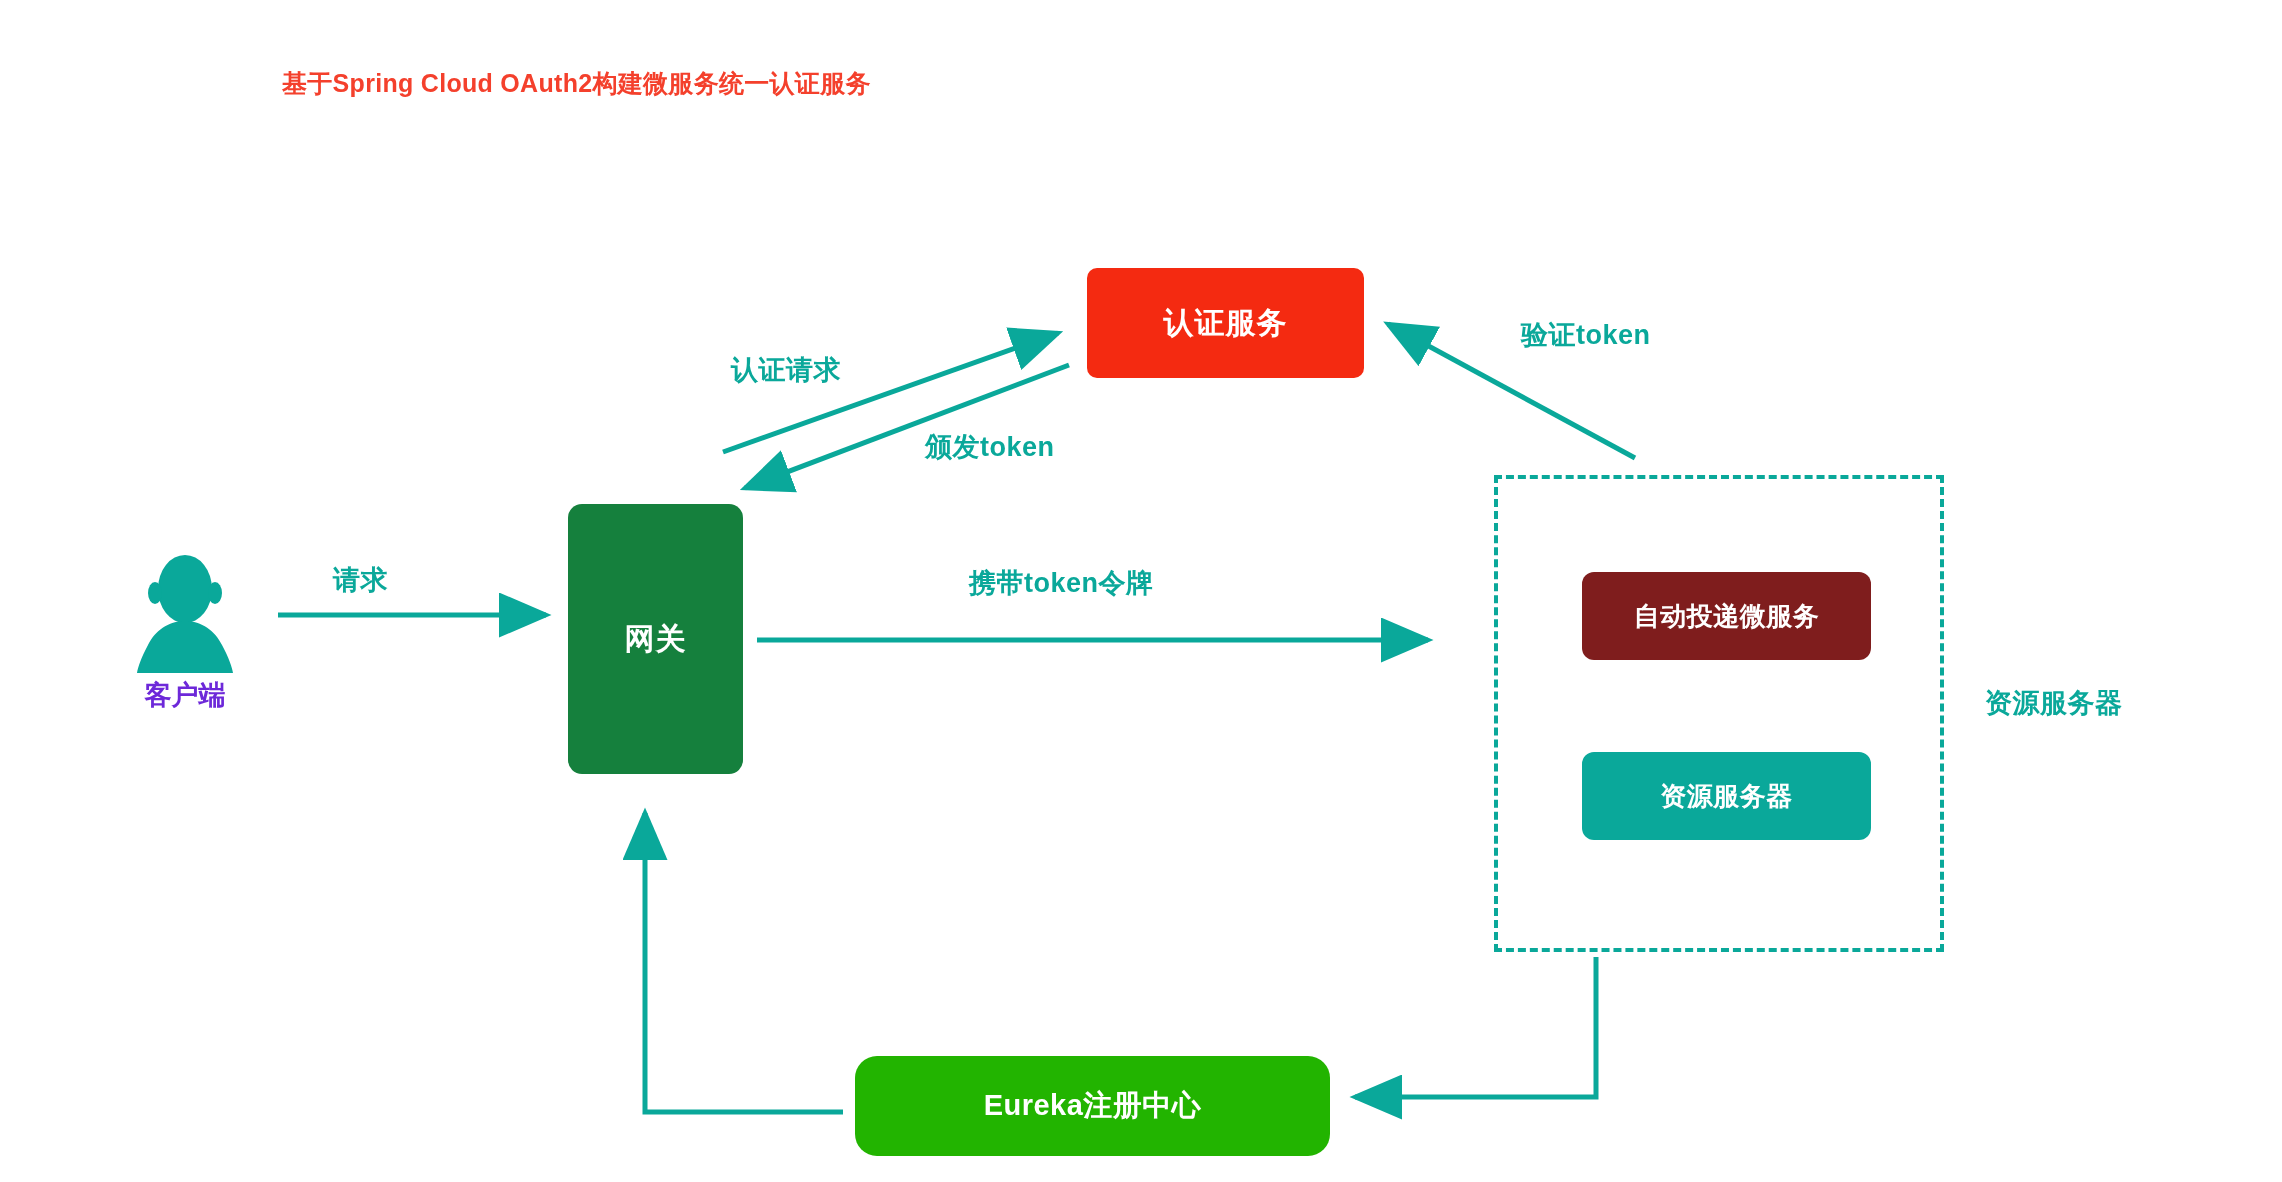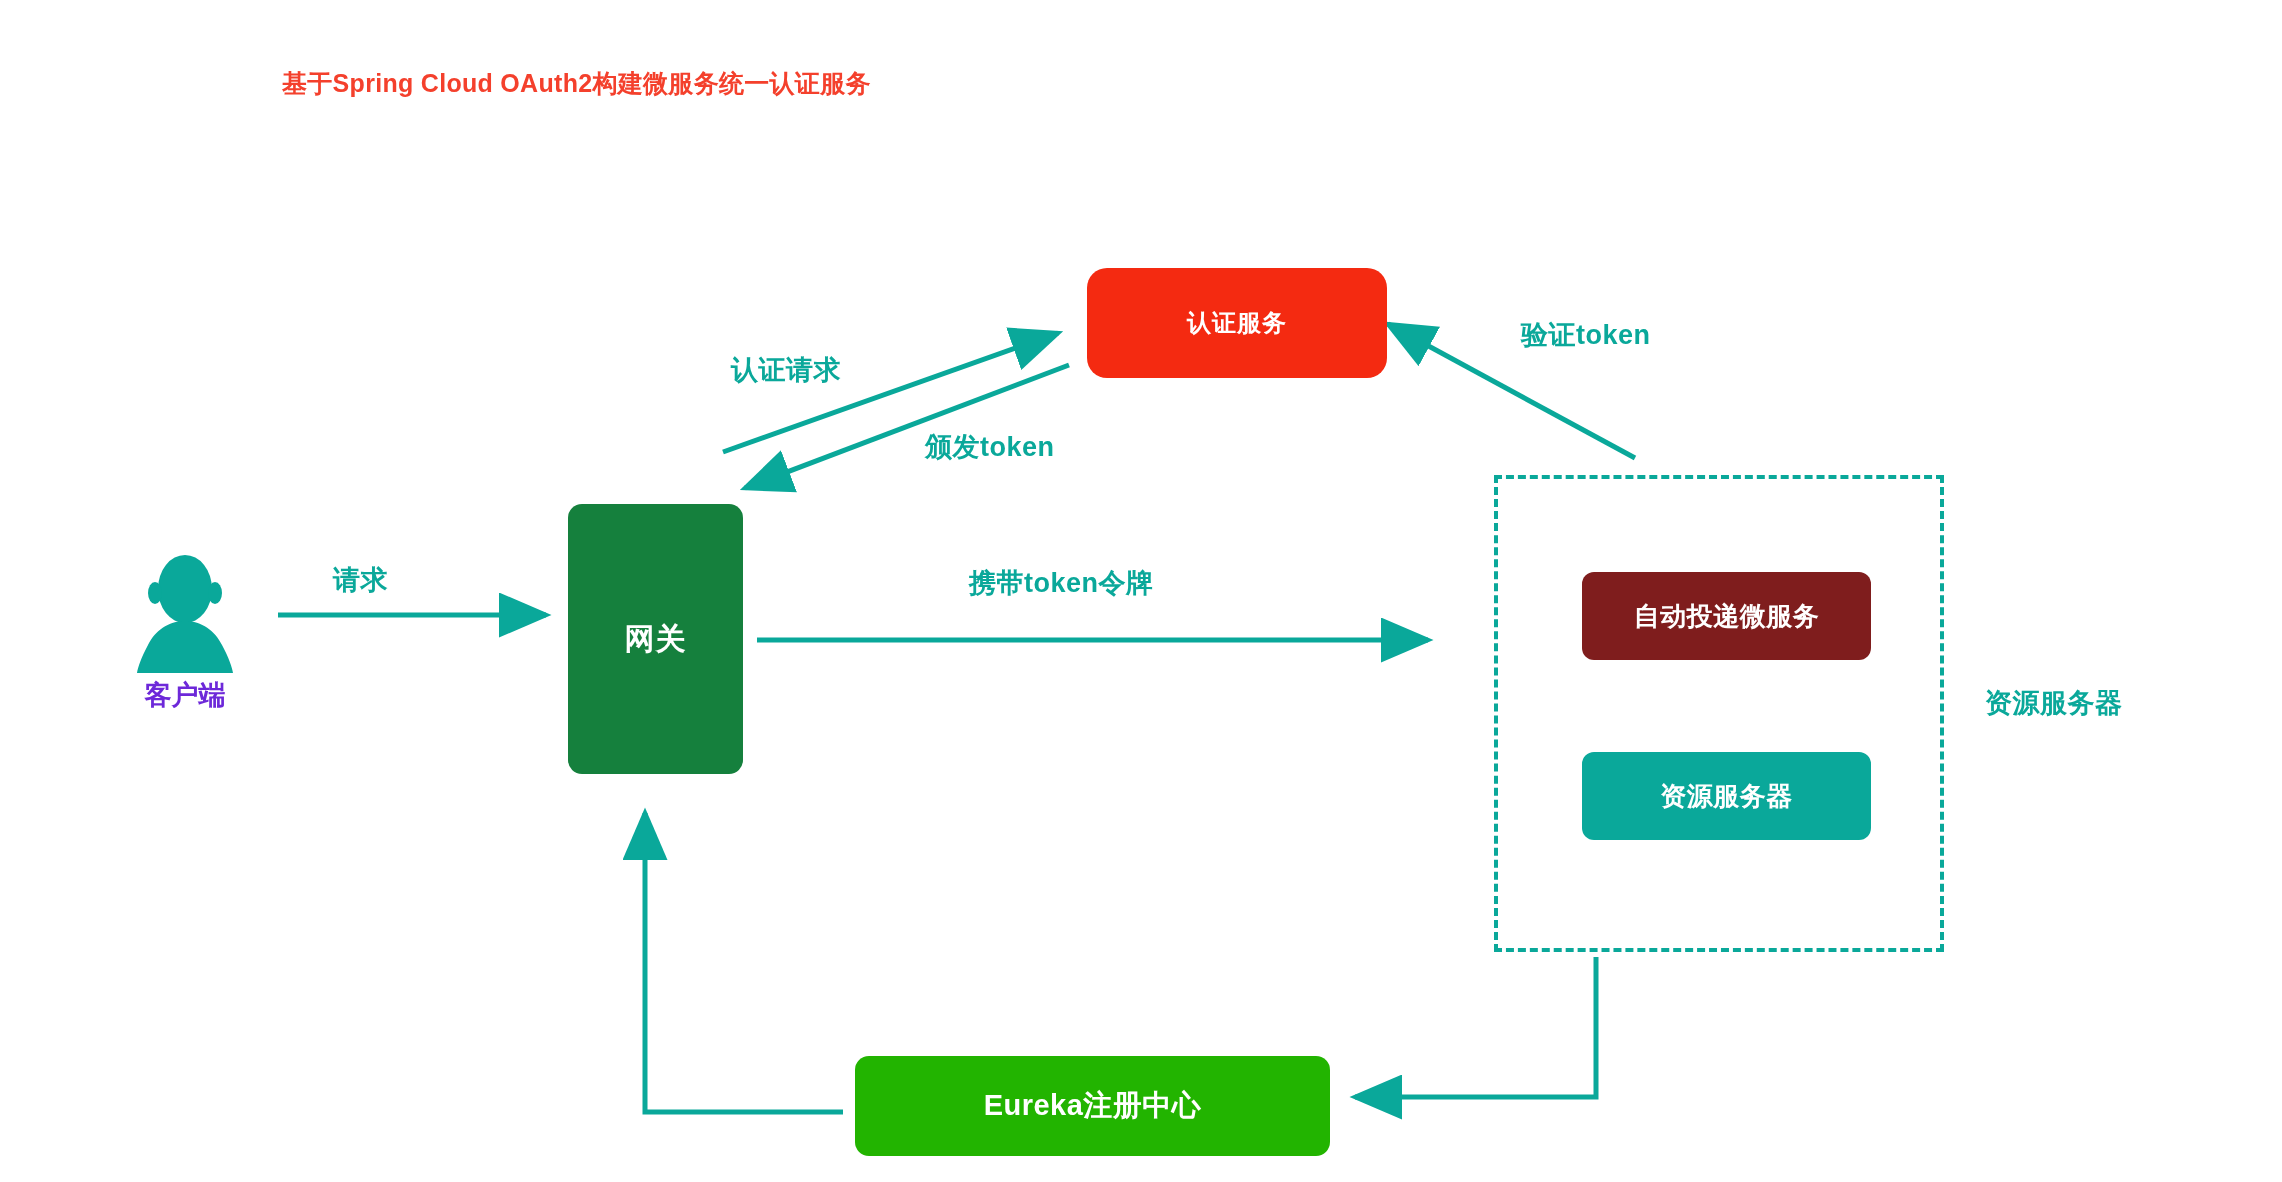--- a/index.html
+++ b/index.html
@@ -48,25 +48,25 @@
     color: #ffffff;
     font-weight: bold;
     text-align: center;
     box-sizing: border-box;
     white-space: nowrap;
   }
 
   .node-auth {
     left: 1087px;
     top: 248px;
-    width: 300px;
+    width: 277px;
     height: 110px;
     background: #f42a11;
-    border-radius: 20px;
-    font-size: 24px;
+    border-radius: 10px;
+    font-size: 30px;
     letter-spacing: 1px;
   }
 
   .node-gateway {
     left: 568px;
     top: 484px;
     width: 175px;
     height: 270px;
     background: #15803d;
     border-radius: 14px;
@@ -95,21 +95,21 @@
     font-size: 26px;
     letter-spacing: 0.5px;
   }
 
   .node-eureka {
     left: 855px;
     top: 1036px;
     width: 475px;
     height: 100px;
     background: #22b400;
-    border-radius: 14px;
+    border-radius: 22px;
     font-size: 29px;
     letter-spacing: 0.5px;
   }
 
   
   .resource-box {
     position: absolute;
     left: 1494px;
     top: 455px;
     width: 450px;

